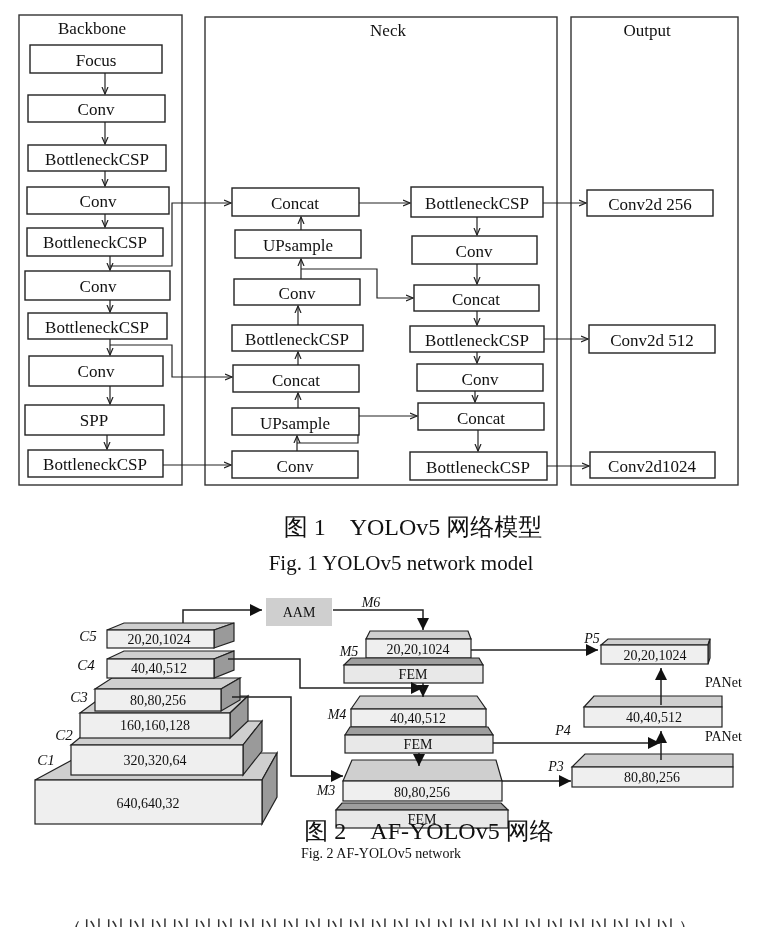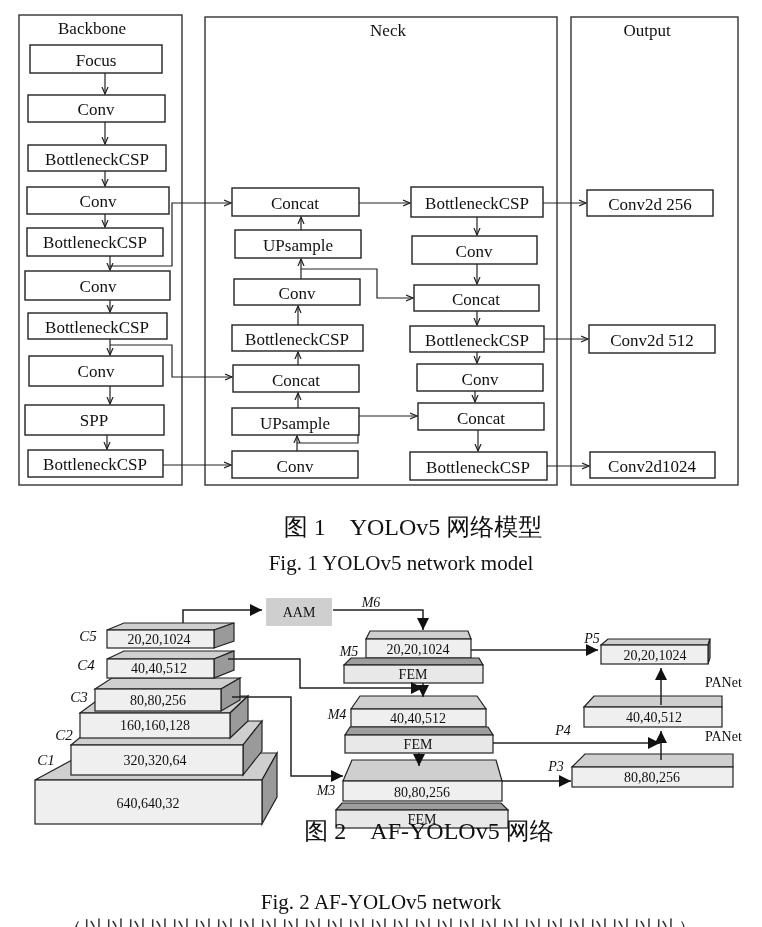--- a/index.html
+++ b/index.html
@@ -331,14 +331,14 @@
     <line class="ln2" x1="661" y1="705" x2="661" y2="668" marker-end="url(#ahb)"></line>
     <line class="ln2" x1="661" y1="760" x2="661" y2="731" marker-end="url(#ahb)"></line>
     <text class="t" x="705" y="687" font-size="14" text-anchor="start">PANet</text>
     <text class="t" x="705" y="741" font-size="14" text-anchor="start">PANet</text>
   </g>
 </svg>
 
 <div class="cap" style="top:511px; font-size:24px;margin-left:32px;">图 1　YOLOv5 网络模型</div>
 <div class="cap" style="top:551px; font-size:21px;margin-left:20px;">Fig. 1 YOLOv5 network model</div>
 <div class="cap" style="top:815px; font-size:24px;padding-left:48px;">图 2　AF-YOLOv5 网络</div>
-<div class="cap" style="top:890px; font-size:21px;">Fig. 2 AF-YOLOv5 network</div>
+<div class="cap" style="top:846px; font-size:14px;">Fig. 2 AF-YOLOv5 network</div>
 <div class="cut">（以以以以以以以以以以以以以以以以以以以以以以以以以以以）</div>
 
 </body></html>

